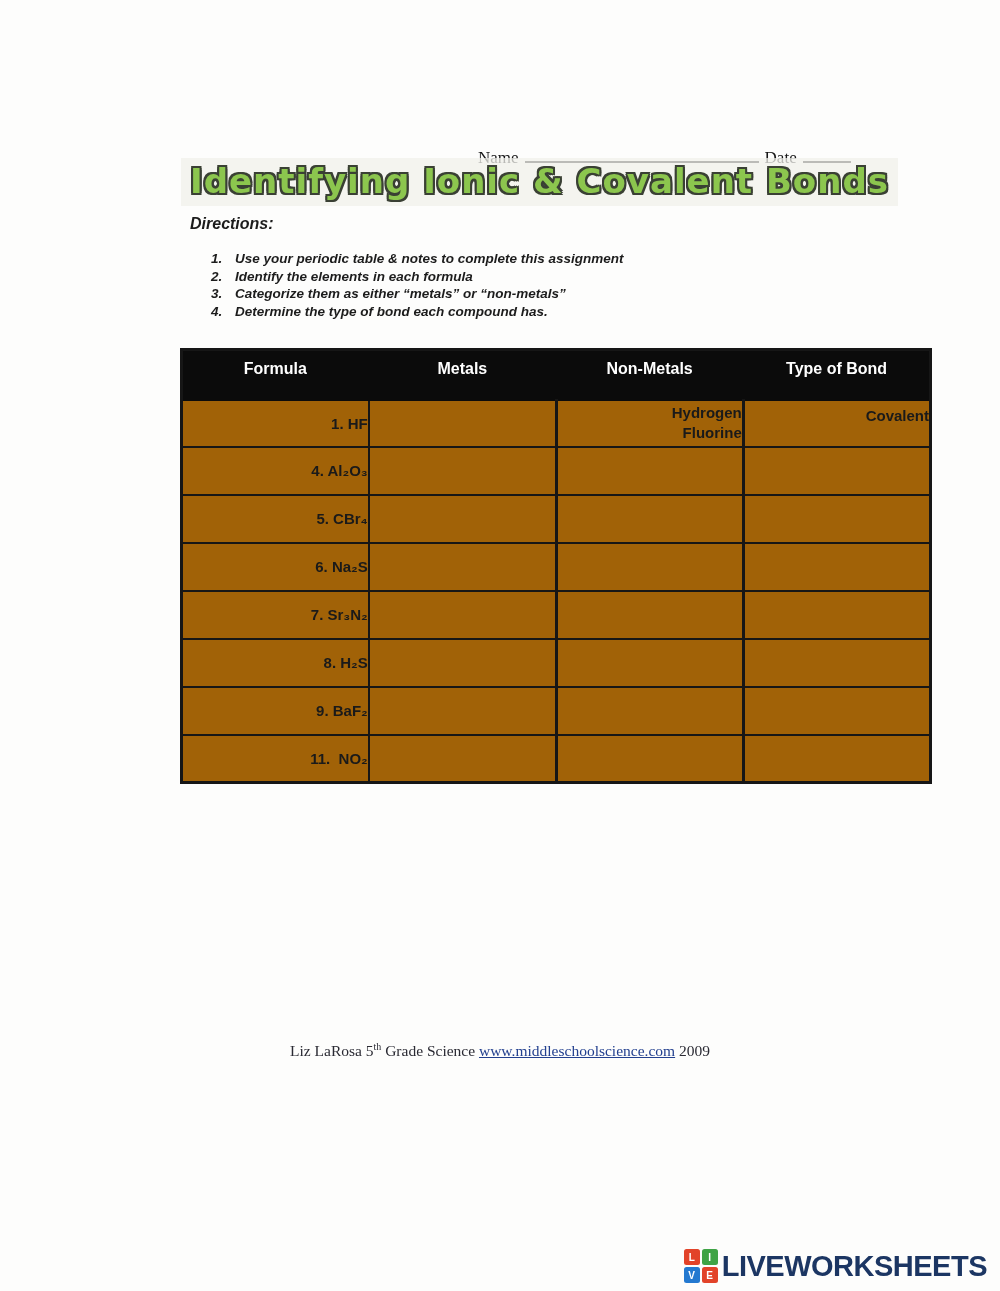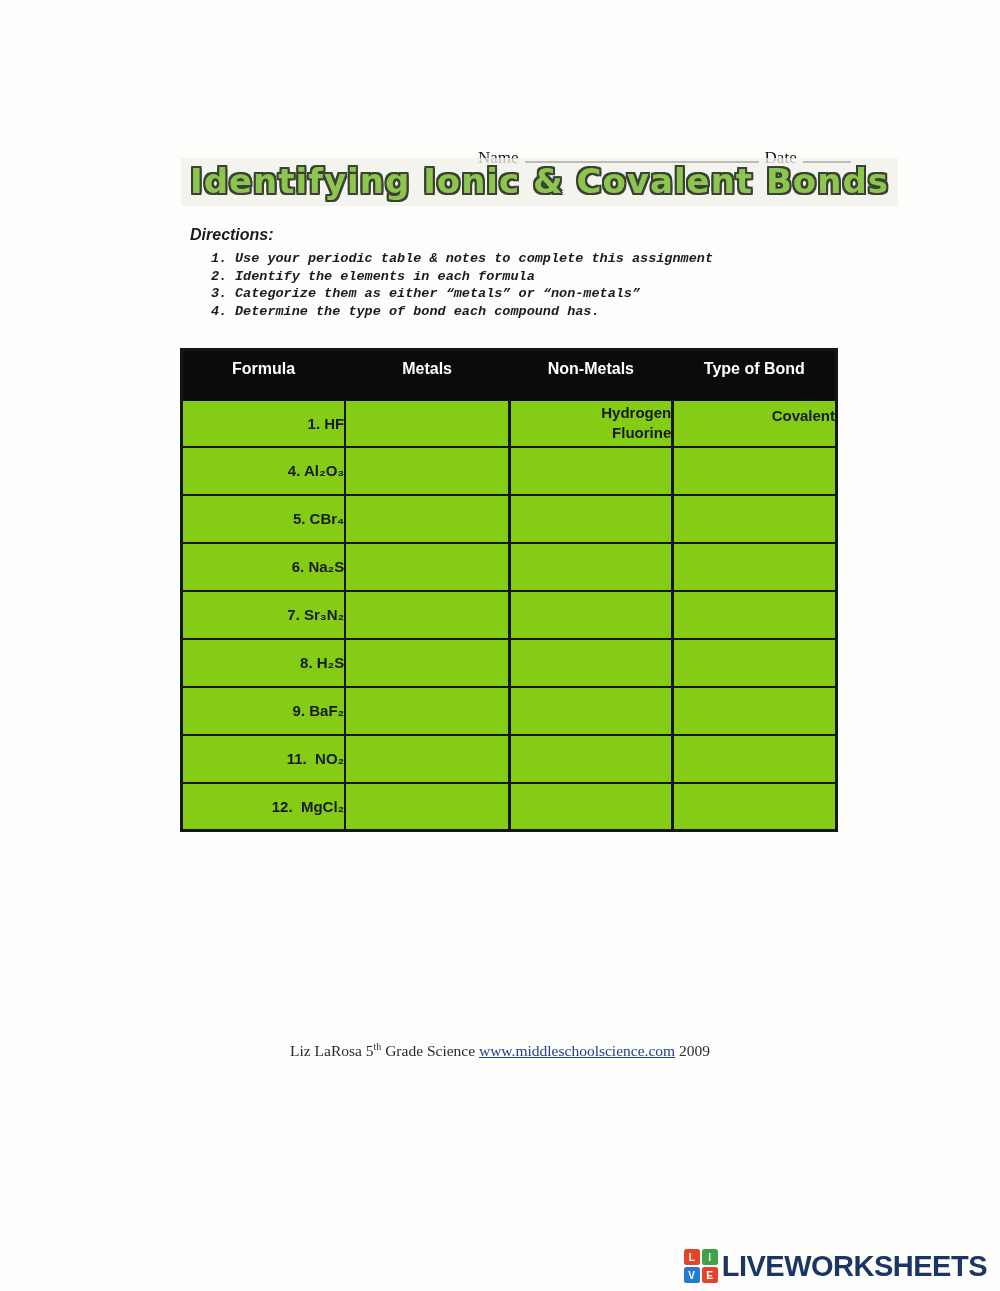--- a/index.html
+++ b/index.html
@@ -45,33 +45,33 @@
     text-shadow:
       -2px -2px 0 var(--title_outline), 2px -2px 0 var(--title_outline),
       -2px  2px 0 var(--title_outline), 2px  2px 0 var(--title_outline),
       -2px  0   0 var(--title_outline), 2px  0   0 var(--title_outline),
        0   -2px 0 var(--title_outline), 0    2px 0 var(--title_outline);
     white-space:nowrap;
   }
   
   .directions-heading{
     position:absolute;top:215px;left:190px;
-    font-weight:bold;font-style:italic;font-size:16px;color:#1c1c1c;margin-top:11px;
-  }
-  .directions-list{position:absolute;top:250px;left:211px;list-style:none;font-family:Liberation Mono, monospace;}
+    font-weight:bold;font-style:italic;font-size:16px;color:#1c1c1c;
+  }
+  .directions-list{position:absolute;top:250px;left:211px;list-style:none;}
   .direction-item{
     font-weight:bold;font-style:italic;font-size:13.5px;line-height:17.6px;
     color:#1c1c1c;white-space:nowrap;
   }
   .direction-item .num{display:inline-block;width:24px;}
   
   table.worksheet{
-    position:absolute;top:348px;left:180px;width:658px;
+    position:absolute;top:348px;left:180px;width:752px;
     border-collapse:collapse;table-layout:fixed;
-    background:#84cc16;
+    background:#a16207;
   }
   table.worksheet col{width:25%;}
   table.worksheet td,table.worksheet th{
     border:2px solid var(--table_line);
     font-size:15px;overflow:hidden;
   }
   table.worksheet{border:3px solid var(--table_line);}
   table.worksheet td.thick-l{border-left-width:3px;}
   tr.hdr th{
     height:50px;background:var(--header_bg);color:#ffffff;
@@ -191,26 +191,20 @@
     <td class="answer thick-l"></td>
   </tr>
   <tr class="r-std">
     <td class="formula">9. BaF₂</td>
     <td class="answer"></td>
     <td class="answer thick-l"></td>
     <td class="answer thick-l"></td>
   </tr>
   <tr class="r-std">
     <td class="formula">11.  NO₂</td>
-    <td class="answer"></td>
-    <td class="answer thick-l"></td>
-    <td class="answer thick-l"></td>
-  </tr>
-  <tr class="r-std">
-    <td class="formula">12.  MgCl₂</td>
     <td class="answer"></td>
     <td class="answer thick-l"></td>
     <td class="answer thick-l"></td>
   </tr>
 </tbody>
   </table>
 
 <div class="footer-credit">
   <span>Liz LaRosa 5</span><sup>th</sup><span> Grade Science </span><a class="credit-link">www.middleschoolscience.com</a><span> 2009</span>
 </div>

